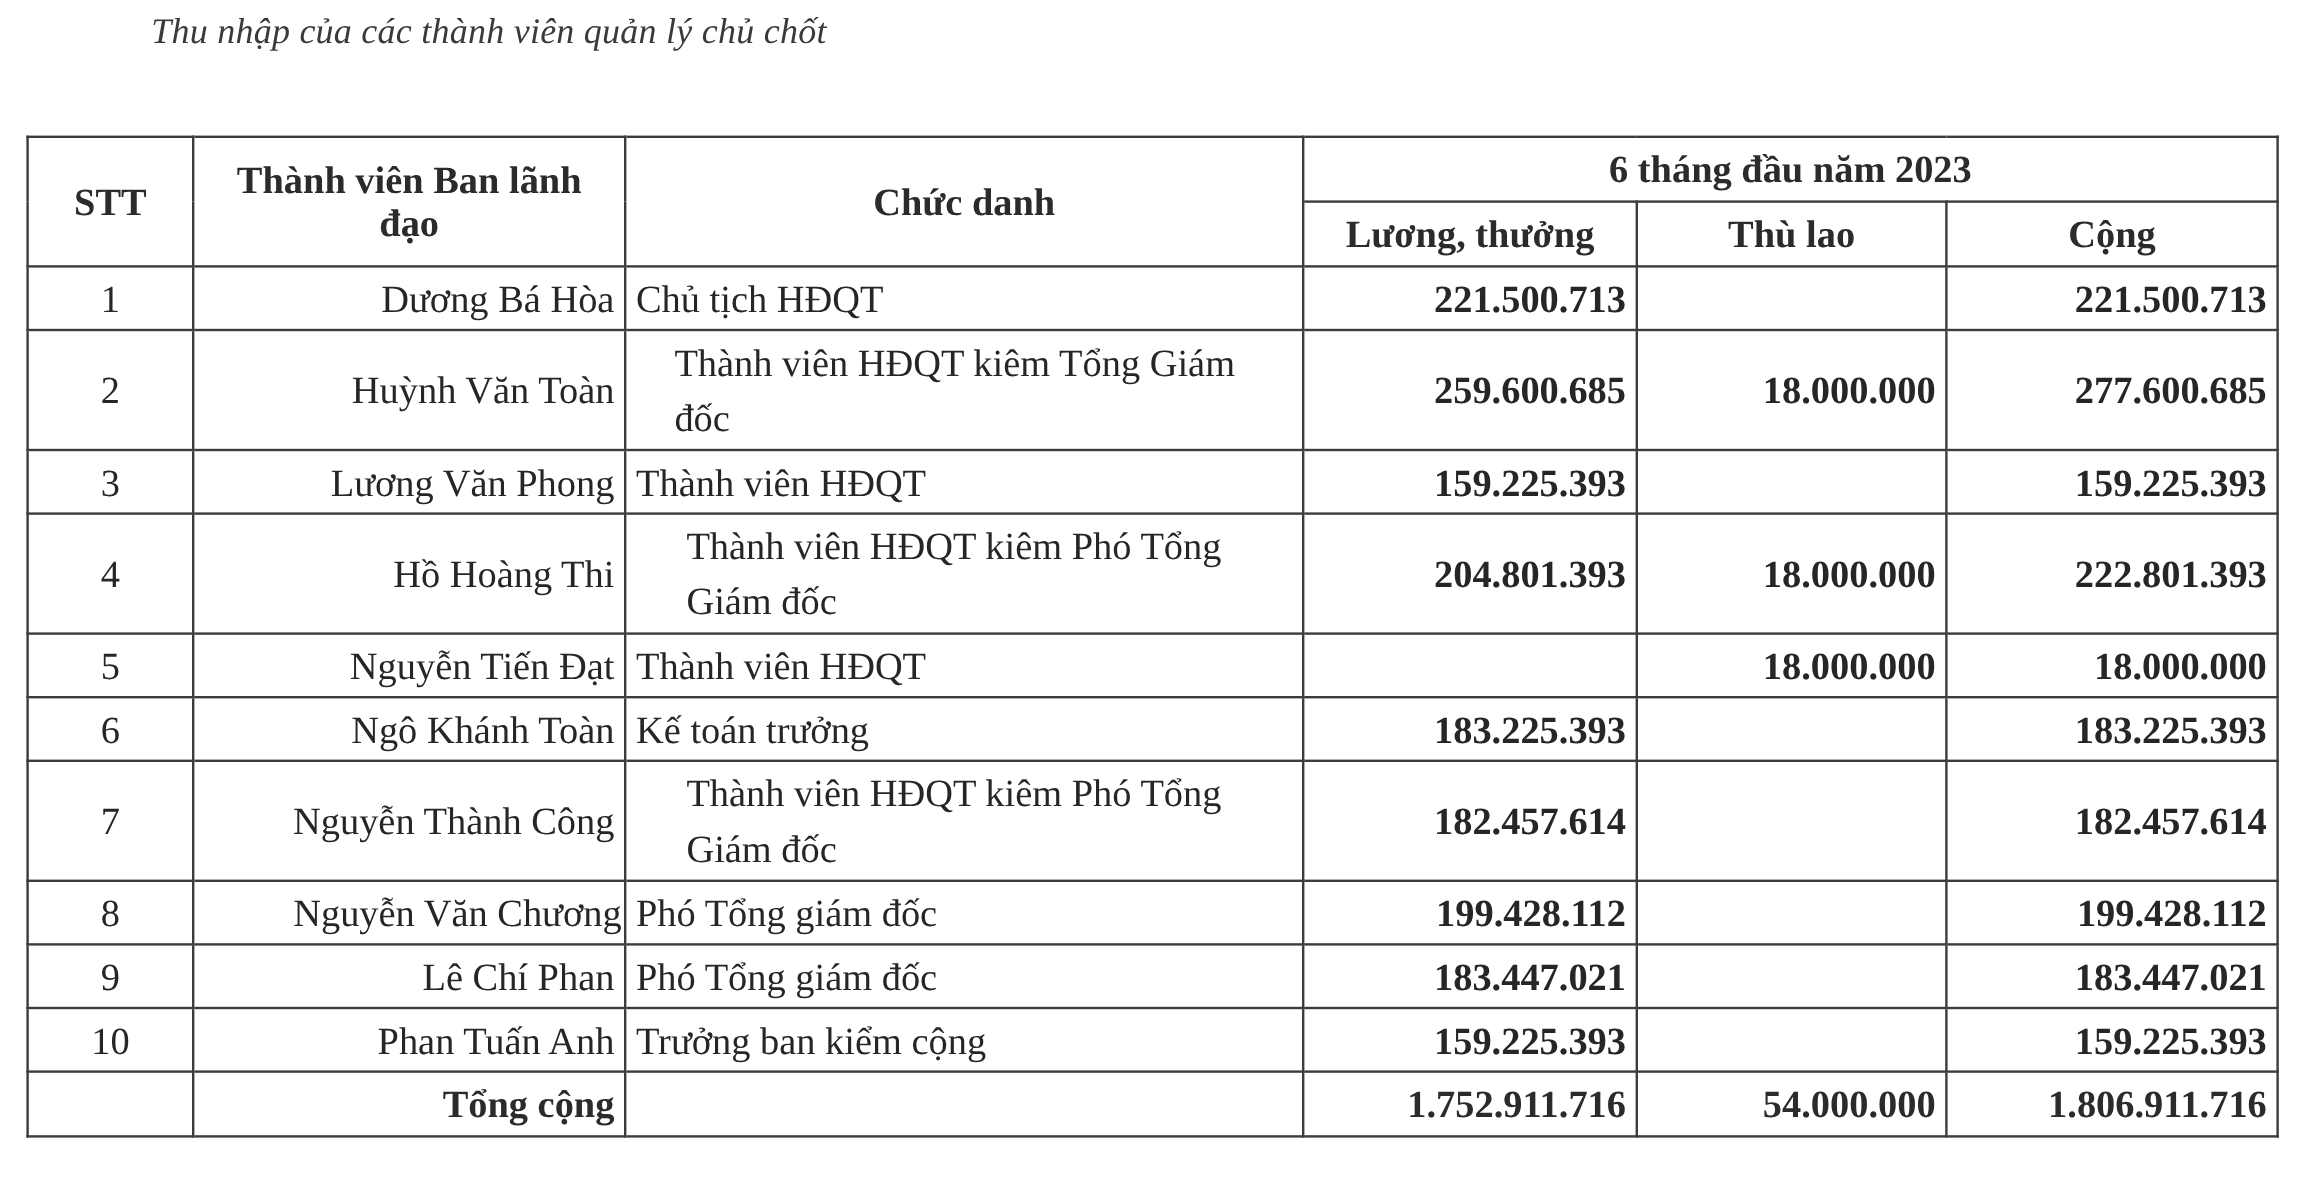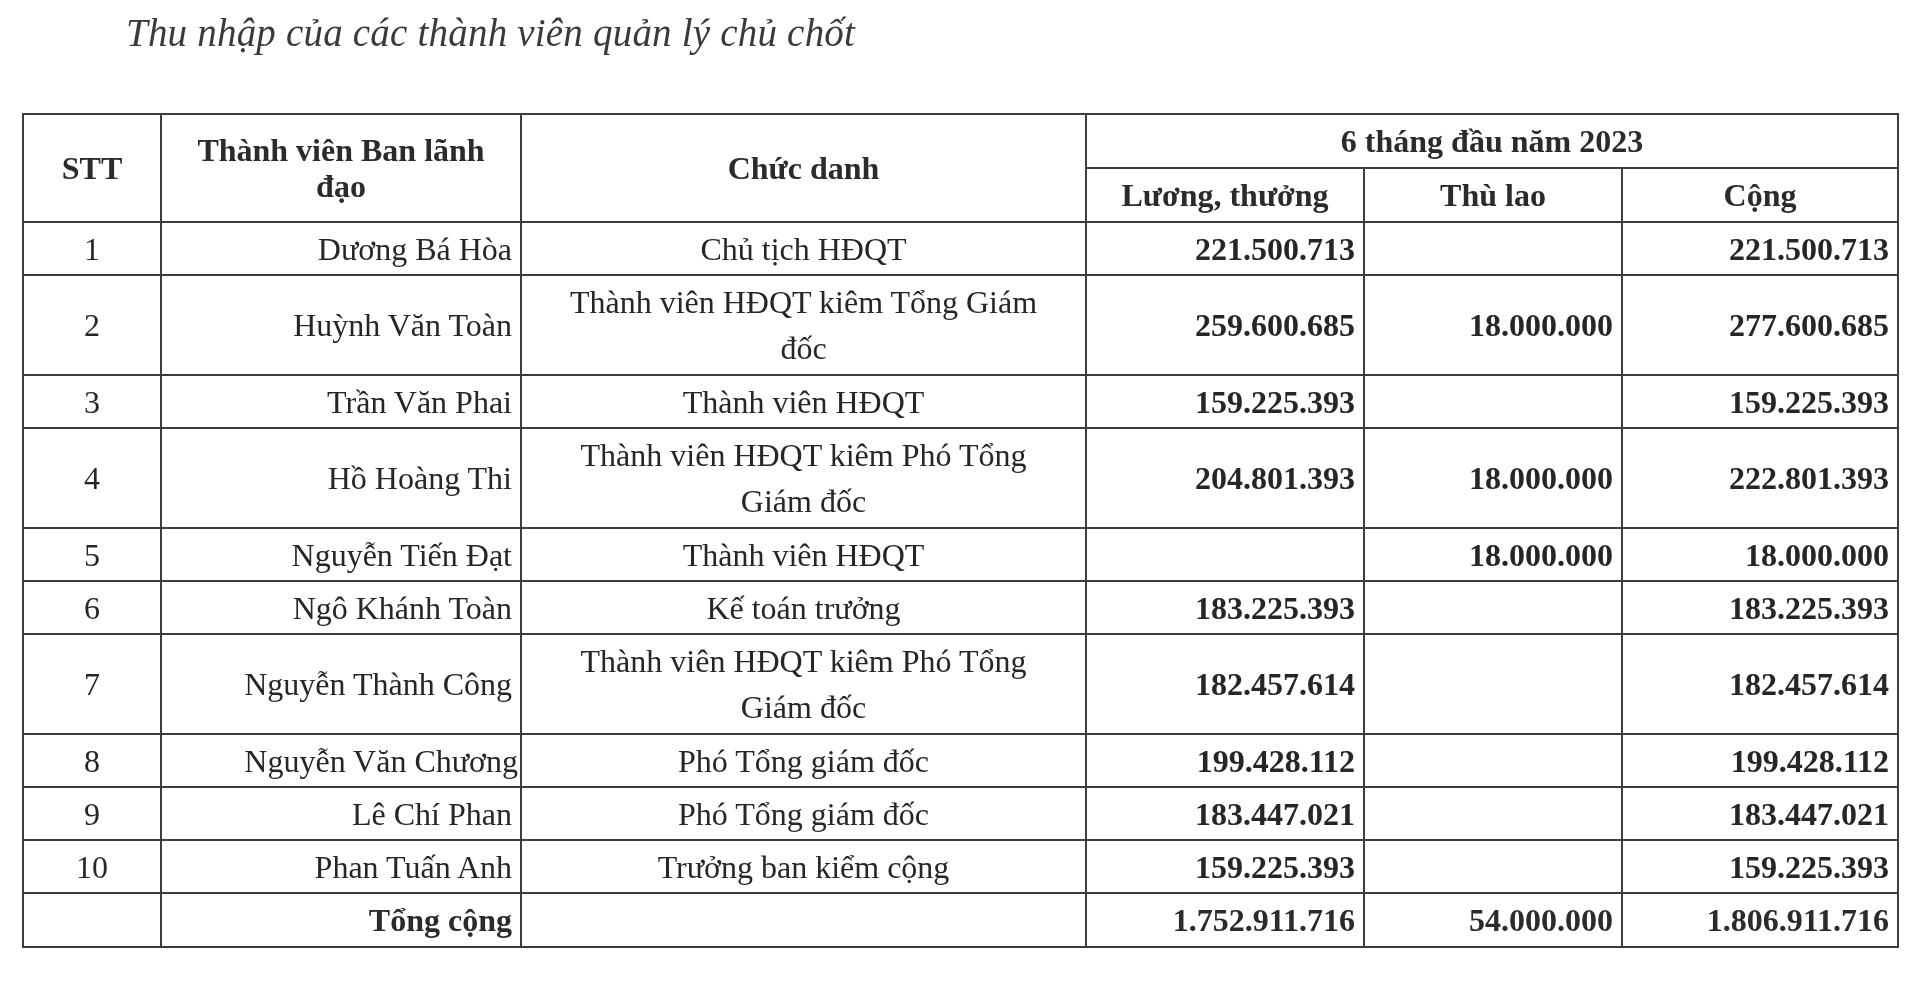--- a/index.html
+++ b/index.html
@@ -9,21 +9,21 @@
     overflow: hidden;
   }
   body {
     position: relative;
     font-family: "Liberation Serif", "DejaVu Serif", serif;
     color: #262626;
   }
   .title {
     position: absolute;
     left: 126px; top: 10px;
-    font-size: 39px;
+    font-size: 30px;
     font-style: italic;
     color: #3a3a3a;
     white-space: nowrap;
     letter-spacing: 0.2px;
   }
   table.income {
     position: absolute;
     left: 22px; top: 113px;
     border-collapse: collapse;
     table-layout: fixed;
@@ -37,21 +37,21 @@
     vertical-align: middle;
     overflow: hidden;
   }
   table.income th {
     font-weight: bold;
     color: #2b2b2b;
     text-align: center;
   }
   .c-stt { text-align: center; }
   .c-name { text-align: right; white-space: nowrap; }
-  .c-title { text-align: center; }
+  .c-title { }
   .c-num { text-align: right; white-space: nowrap; font-weight: bold; }
   tr.total td { font-weight: bold; color: #2b2b2b; }
   .hdr-top { height: 54px; }
   .hdr-sub { height: 54px; }
   .r-s { height: 53px; }
   .r-d { height: 100px; }
   .r-total { height: 54px; padding-left: 44px; }
 </style>
 </head>
 <body>
@@ -92,21 +92,21 @@
     <tr class="r-d">
       <td class="c-stt">2</td>
       <td class="c-name">Huỳnh Văn Toàn</td>
       <td class="c-title" style="padding:0 40px;">Thành viên HĐQT kiêm Tổng Giám đốc</td>
       <td class="c-num">259.600.685</td>
       <td class="c-num">18.000.000</td>
       <td class="c-num">277.600.685</td>
     </tr>
     <tr class="r-s">
       <td class="c-stt">3</td>
-      <td class="c-name">Trần Văn Phai</td>
+      <td class="c-name">Lương Văn Phong</td>
       <td class="c-title">Thành viên HĐQT</td>
       <td class="c-num">159.225.393</td>
       <td class="c-num"></td>
       <td class="c-num">159.225.393</td>
     </tr>
     <tr class="r-d">
       <td class="c-stt">4</td>
       <td class="c-name">Hồ Hoàng Thi</td>
       <td class="c-title" style="padding:0 50px;">Thành viên HĐQT kiêm Phó Tổng Giám đốc</td>
       <td class="c-num">204.801.393</td>

